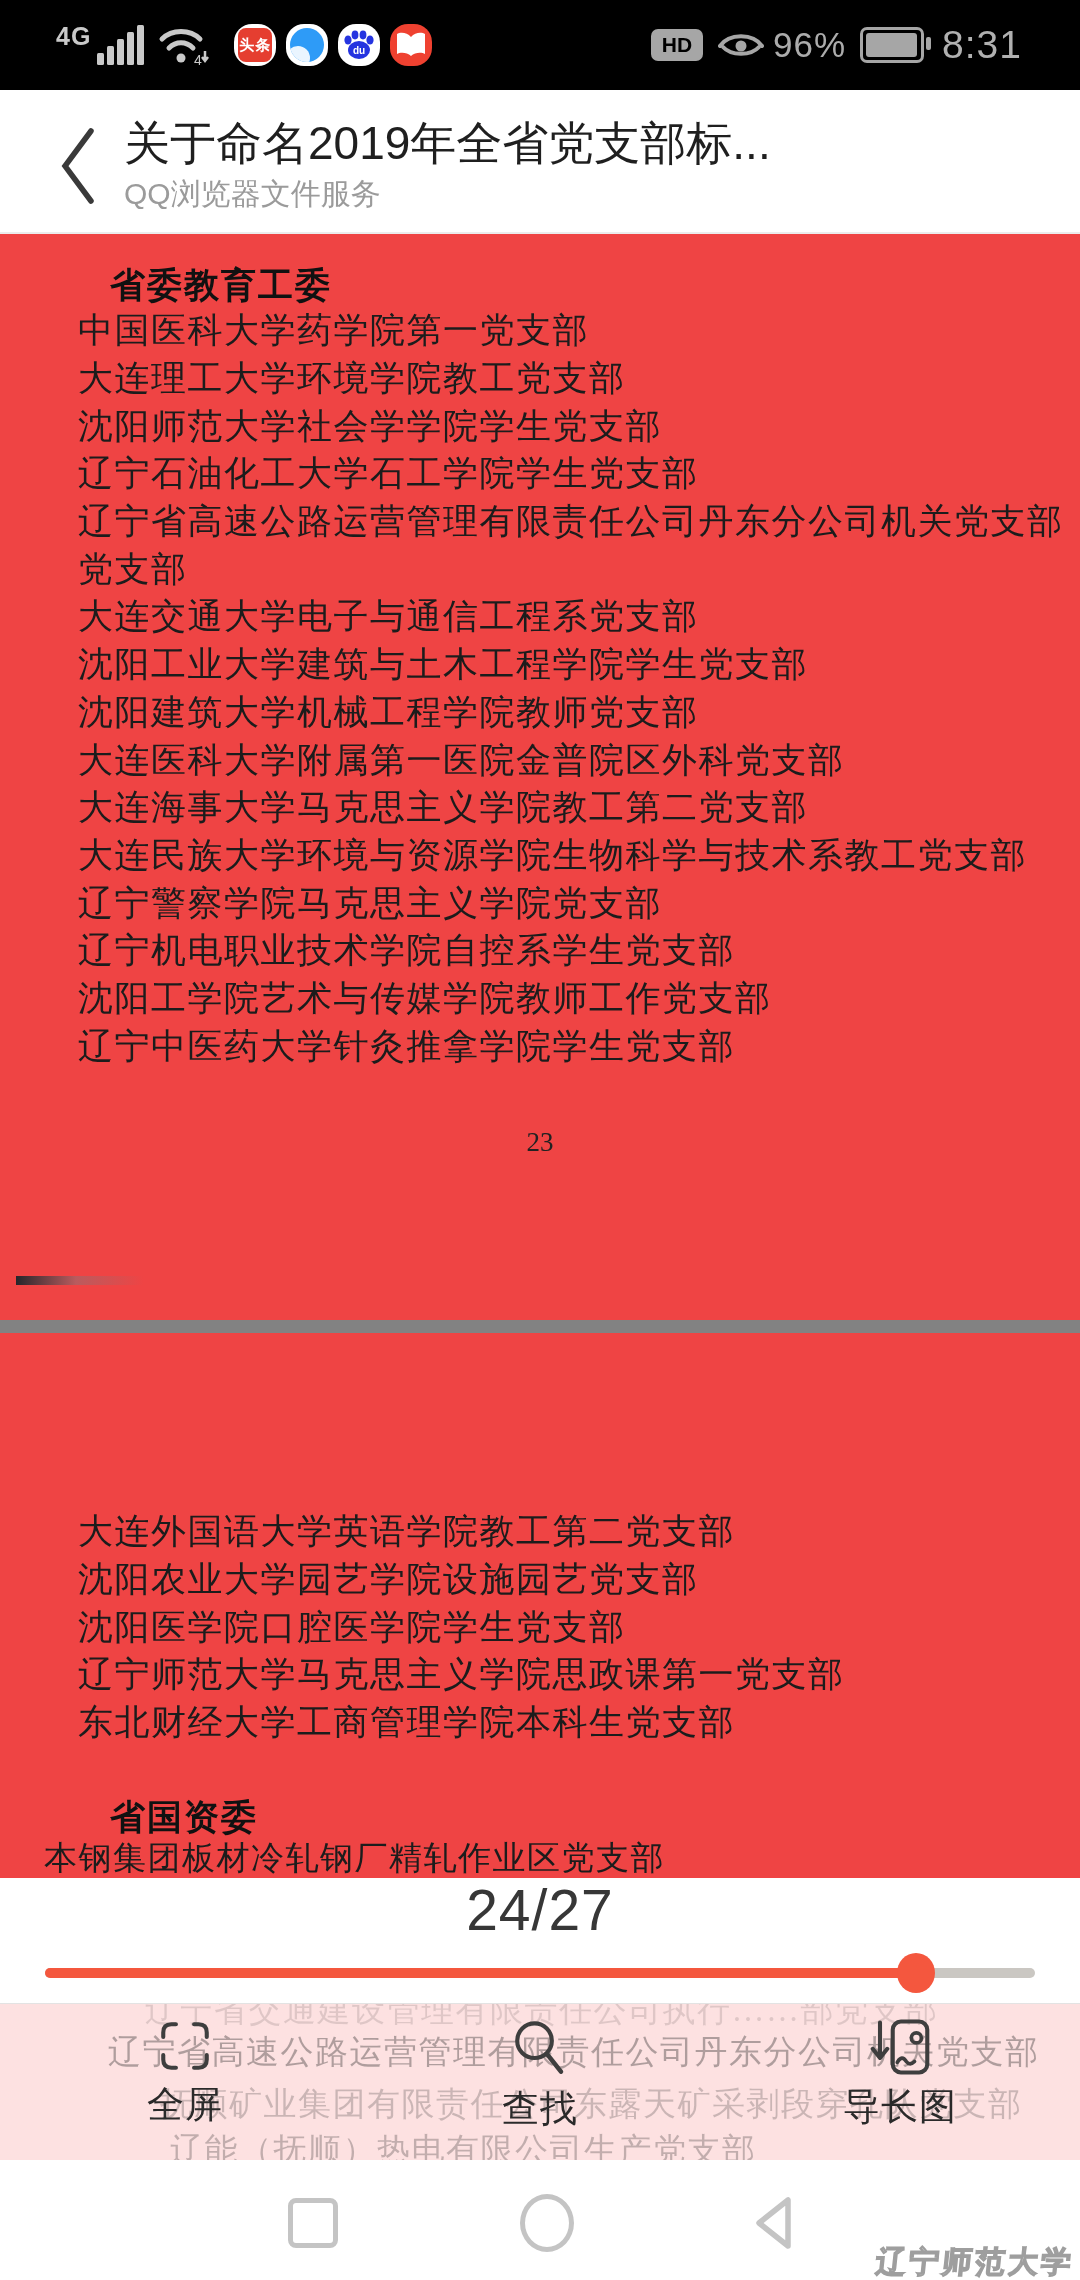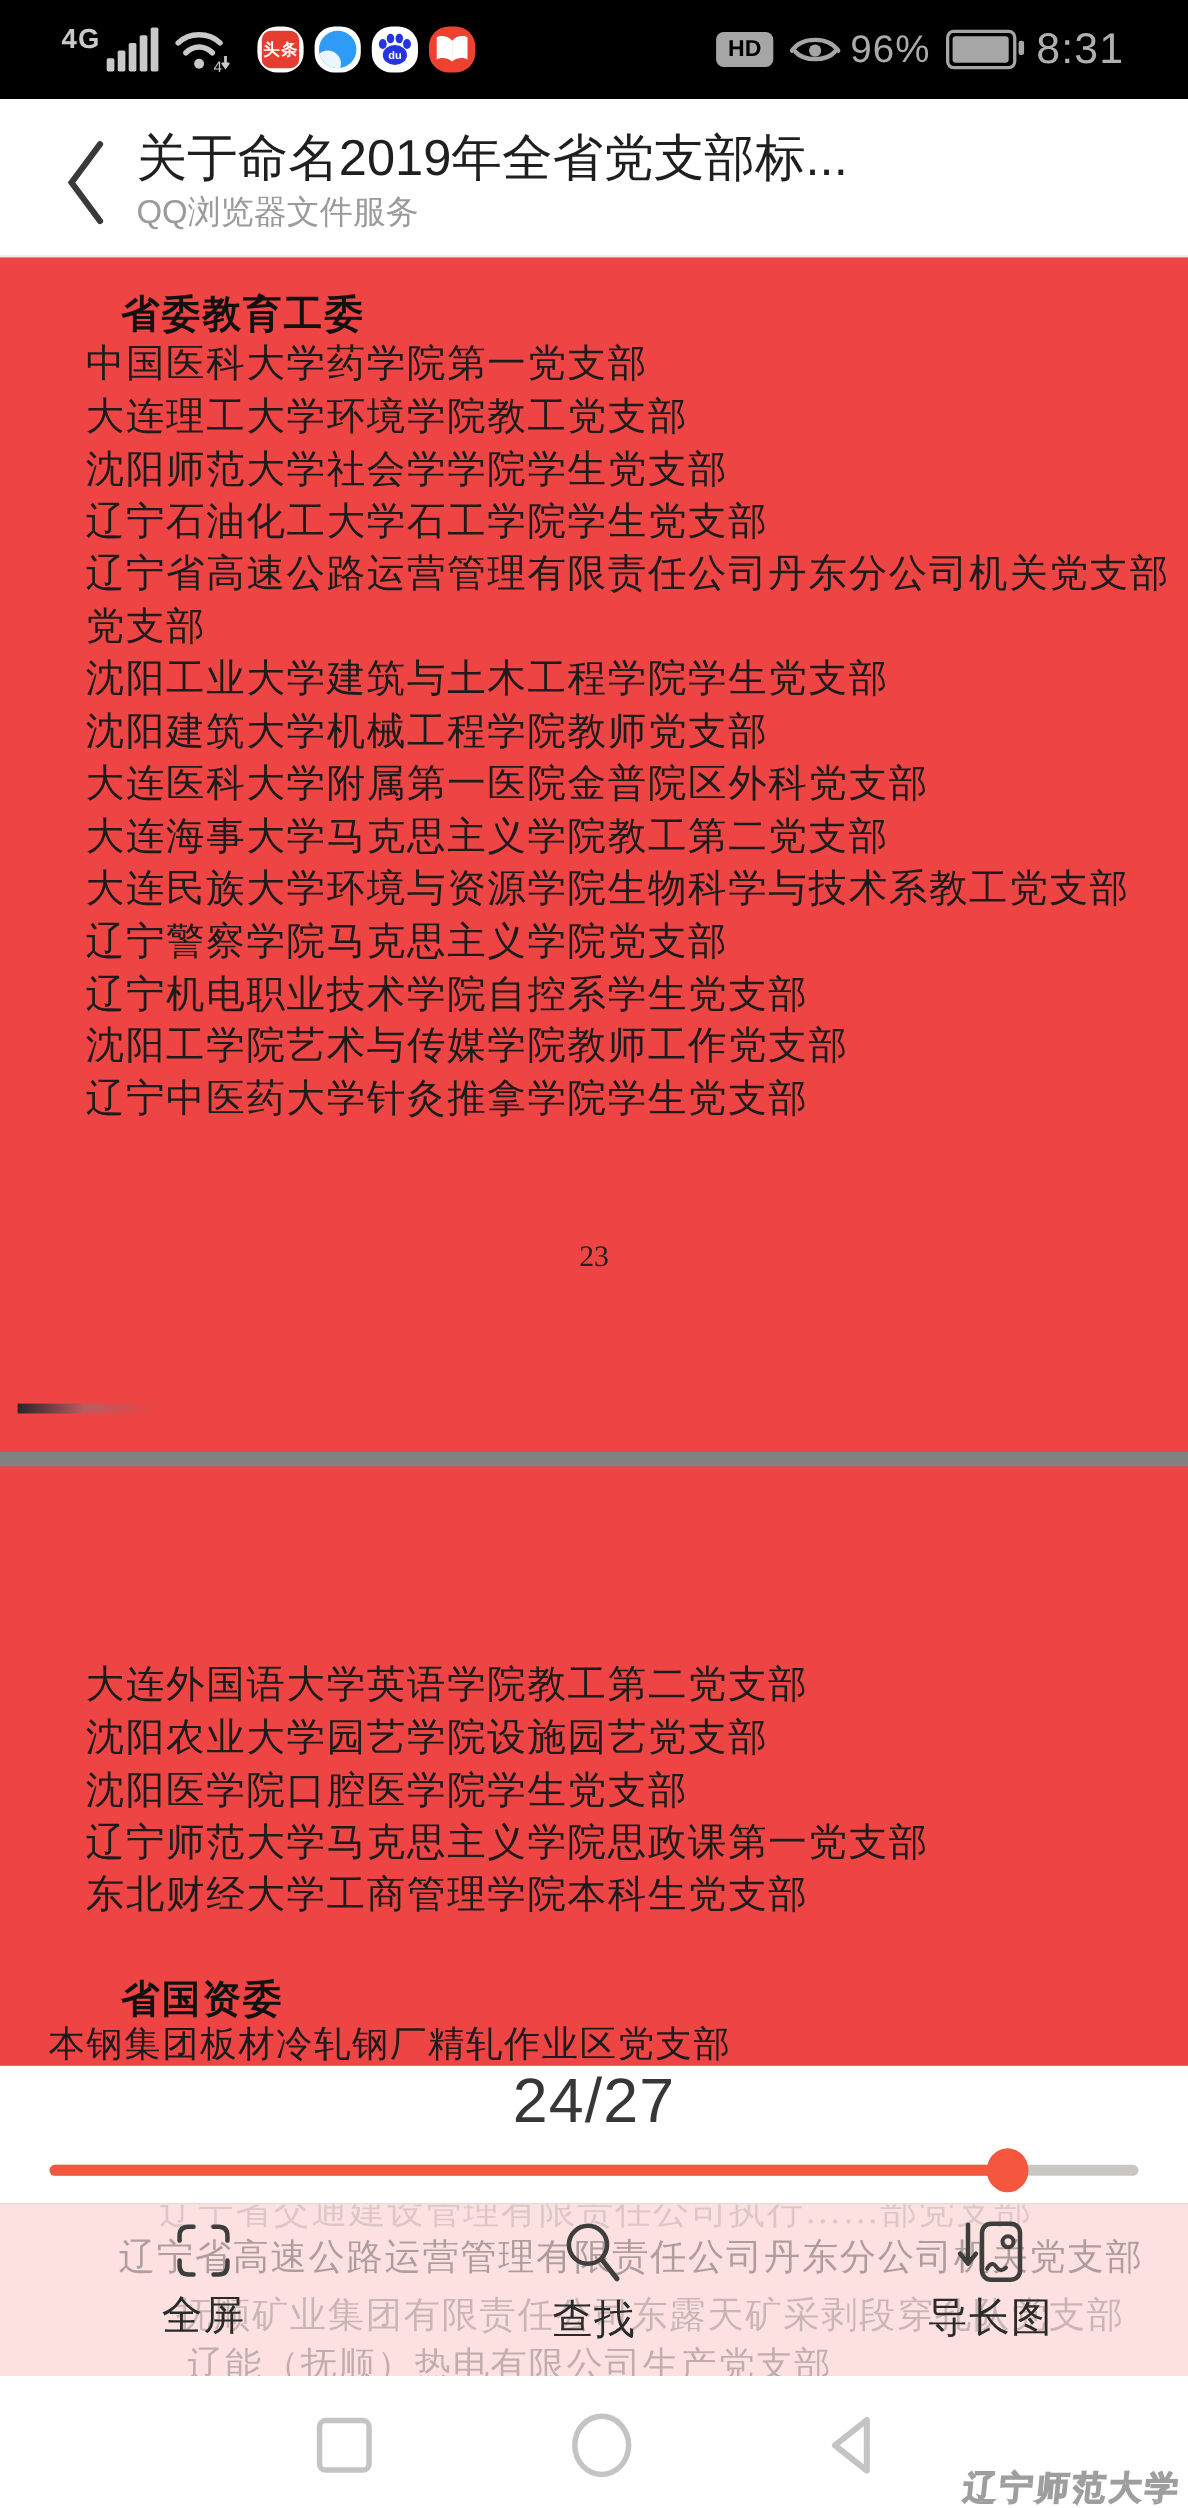--- a/index.html
+++ b/index.html
@@ -177,20 +177,21 @@
   <main class="doc">
     <h2 class="doc-heading h23">省委教育工委</h2>
     <div class="lines l23">
 
     <div class="doc-line">中国医科大学药学院第一党支部</div>
         <div class="doc-line">大连理工大学环境学院教工党支部</div>
         <div class="doc-line">沈阳师范大学社会学学院学生党支部</div>
         <div class="doc-line">辽宁石油化工大学石工学院学生党支部</div>
         <div class="doc-line">辽宁省高速公路运营管理有限责任公司丹东分公司机关党支部</div>
         <div class="doc-line">党支部</div>
+        <div class="doc-line">大连交通大学电子与通信工程系党支部</div>
         <div class="doc-line">沈阳工业大学建筑与土木工程学院学生党支部</div>
         <div class="doc-line">沈阳建筑大学机械工程学院教师党支部</div>
         <div class="doc-line">大连医科大学附属第一医院金普院区外科党支部</div>
         <div class="doc-line">大连海事大学马克思主义学院教工第二党支部</div>
         <div class="doc-line">大连民族大学环境与资源学院生物科学与技术系教工党支部</div>
         <div class="doc-line">辽宁警察学院马克思主义学院党支部</div>
         <div class="doc-line">辽宁机电职业技术学院自控系学生党支部</div>
         <div class="doc-line">沈阳工学院艺术与传媒学院教师工作党支部</div>
         <div class="doc-line">辽宁中医药大学针灸推拿学院学生党支部</div>
       </div>

